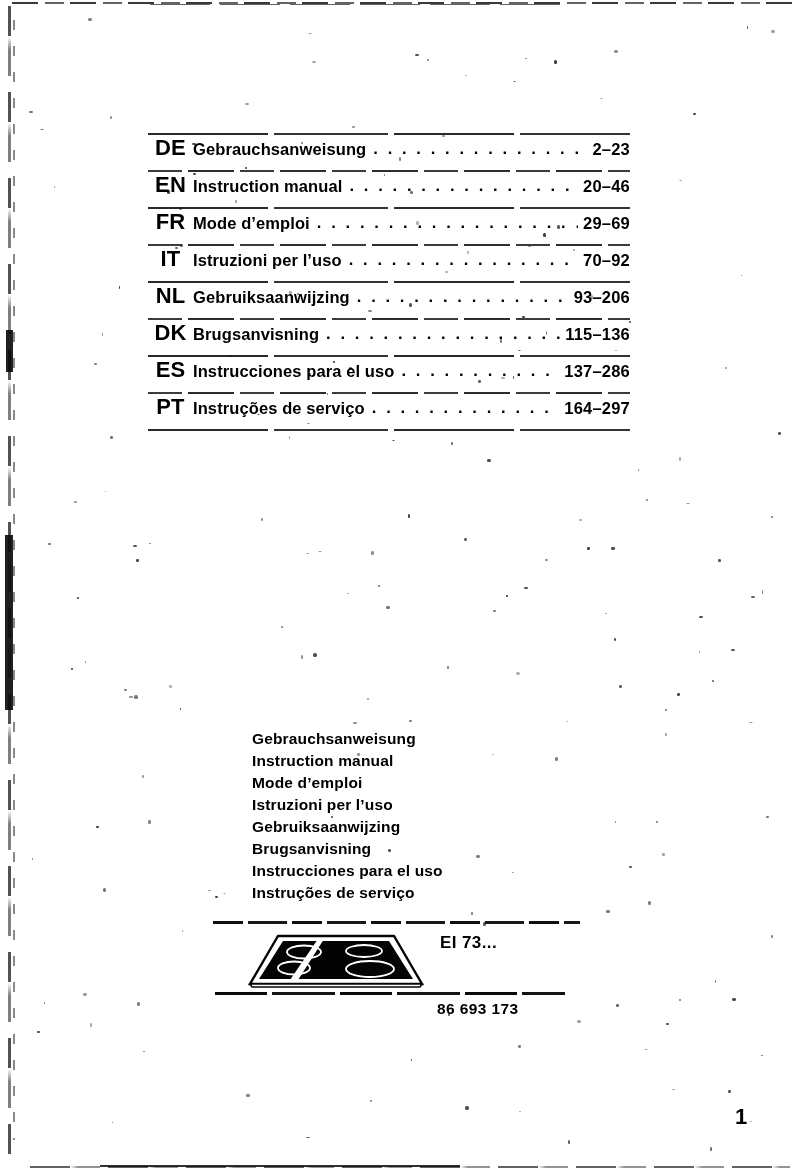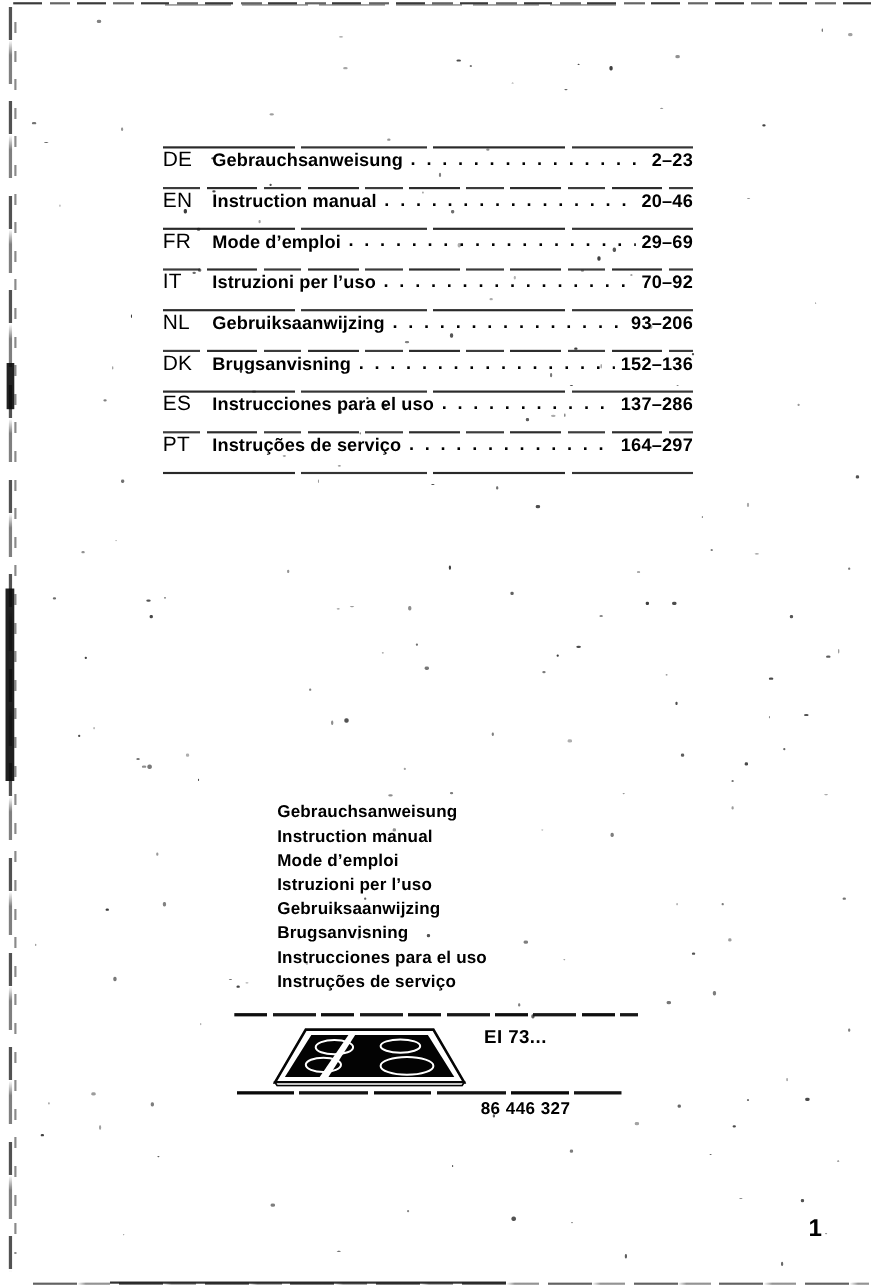--- a/index.html
+++ b/index.html
@@ -147,23 +147,24 @@
     align-items: baseline;
     height: 35px;
     font-size: 16.5px;
     font-weight: bold;
     letter-spacing: .1px;
   }
 
   .toc-code {
     width: 45px;
     flex: 0 0 45px;
-    font-size: 19px;
-    font-weight: normal;
+    font-size: 22px;
+    font-weight: bold;
     letter-spacing: .2px;
+    text-align: center;
   }
 
   .toc-label {
     flex: 0 0 auto;
     white-space: nowrap;
     font-size: 16.5px;
     font-weight: bold;
   }
 
   .toc-dots {
@@ -505,21 +506,21 @@
           <span class="toc-code">NL</span>
           <span class="toc-label">Gebruiksaanwijzing</span>
           <span class="toc-dots">. . . . . . . . . . . . . . . . . . . . . . . . . . . . . . . . . . . . . . . . . . . .</span>
           <span class="toc-pages">93–206</span>
         </div>
         <div class="toc-rule"></div>
         <div class="toc-row">
           <span class="toc-code">DK</span>
           <span class="toc-label">Brugsanvisning</span>
           <span class="toc-dots">. . . . . . . . . . . . . . . . . . . . . . . . . . . . . . . . . . . . . . . . . . . .</span>
-          <span class="toc-pages">152–136</span>
+          <span class="toc-pages">115–136</span>
         </div>
         <div class="toc-rule solidish"></div>
         <div class="toc-row">
           <span class="toc-code">ES</span>
           <span class="toc-label">Instrucciones para el uso</span>
           <span class="toc-dots">. . . . . . . . . . . . . . . . . . . . . . . . . . . . . . . . . . . . . . . . . . . .</span>
           <span class="toc-pages">137–286</span>
         </div>
         <div class="toc-rule"></div>
         <div class="toc-row">
@@ -561,17 +562,17 @@
       <polygon points="66,7 70,7 46,48 42,48" fill="#0a0a0a" opacity="0.0"></polygon>
 
       <polygon points="2,52 174,52 172,55 4,55" fill="#ffffff" stroke="#0a0a0a" stroke-width="1.6"></polygon>
     </svg>
   </div>
 
   <div id="model-number">EI 73...</div>
 
   <div id="product-rule-bottom"></div>
 
-  <div id="part-number">86 446 327</div>
+  <div id="part-number">86 693 173</div>
 
   <div id="page-number">1</div>
 
 </div>
 
 </body></html>

